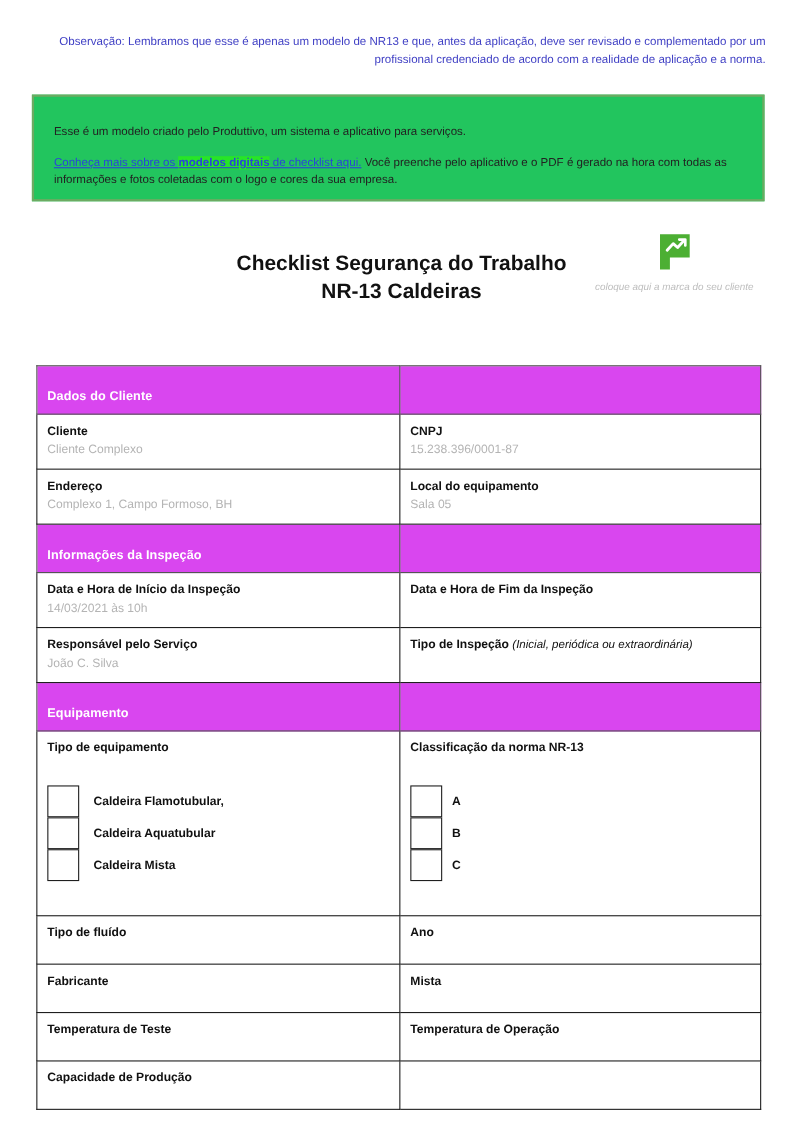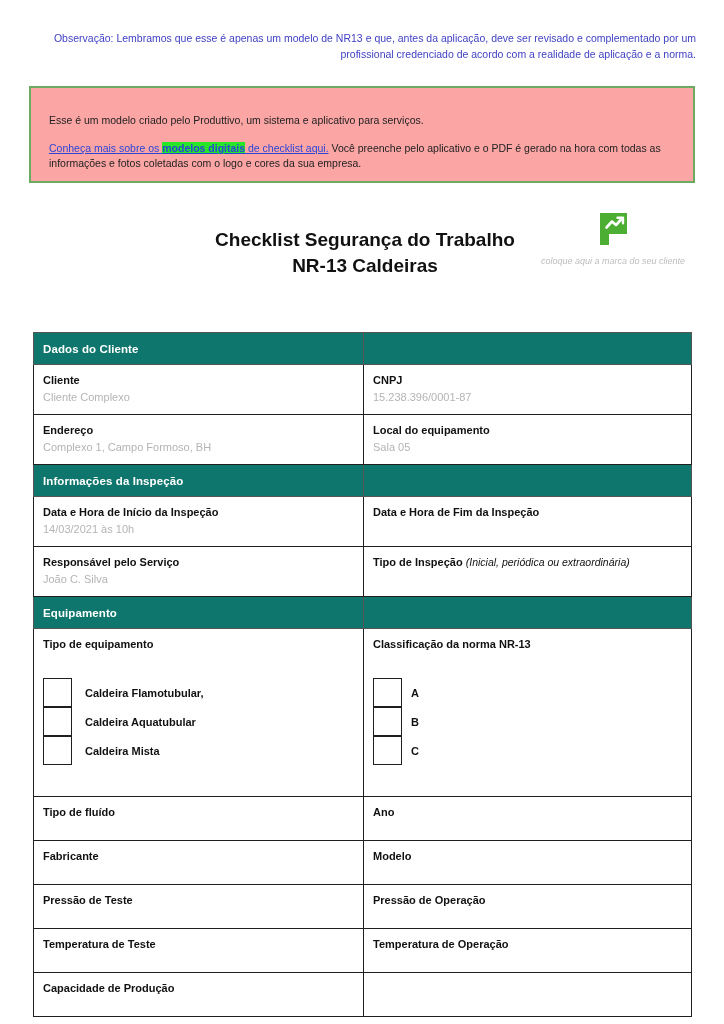--- a/index.html
+++ b/index.html
@@ -30,21 +30,21 @@
 
   
   .promo-box {
     position: absolute;
     left: 29px;
     top: 86px;
     width: 666px;
     height: 97px;
     border: 2px solid #6cab62;
     box-sizing: border-box;
-    background: #fca5a5;
+    background: #22c55e;
   }
   .promo-inner {
     padding: 25px 18px 0 18px;
   }
   .promo-line {
     font-size: 10.5px;
     line-height: 15px;
     color: #222222;
     margin: 0 0 13px 0;
   }
@@ -112,23 +112,23 @@
   .form-table td {
     border: 1px solid #1f1f1f;
     vertical-align: top;
     padding: 8px 9px 9px 9px;
     box-sizing: border-box;
   }
   .col-l { width: 330px; }
   .col-r { width: 328px; }
 
   tr.section-row td {
-    background: #0f766e;
+    background: #d946ef;
     border-color: #555555;
-    padding: 6px 9px 7px 9px;
+    padding: 18px 9px 7px 9px;
     height: 27px;
   }
   tr.section-row td.sep {
     border-left: 1px solid #e9e9e9;
   }
   .section-title {
     color: #ffffff;
     font-size: 11.5px;
     font-weight: bold;
     letter-spacing: .1px;
@@ -320,32 +320,24 @@
     <td class="col-r">
       <div class="field-label">Ano</div>
     </td>
   </tr>
 
   <tr class="row-tall">
     <td class="col-l">
       <div class="field-label">Fabricante</div>
     </td>
     <td class="col-r">
-      <div class="field-label">Modelo</div>
-    </td>
-  </tr>
-
-  <tr class="row-tall">
-    <td class="col-l">
-      <div class="field-label">Pressão de Teste</div>
-    </td>
-    <td class="col-r">
-      <div class="field-label">Pressão de Operação</div>
-    </td>
-  </tr>
+      <div class="field-label">Mista</div>
+    </td>
+  </tr>
+
 
   <tr class="row-tall">
     <td class="col-l">
       <div class="field-label">Temperatura de Teste</div>
     </td>
     <td class="col-r">
       <div class="field-label">Temperatura de Operação</div>
     </td>
   </tr>
 

